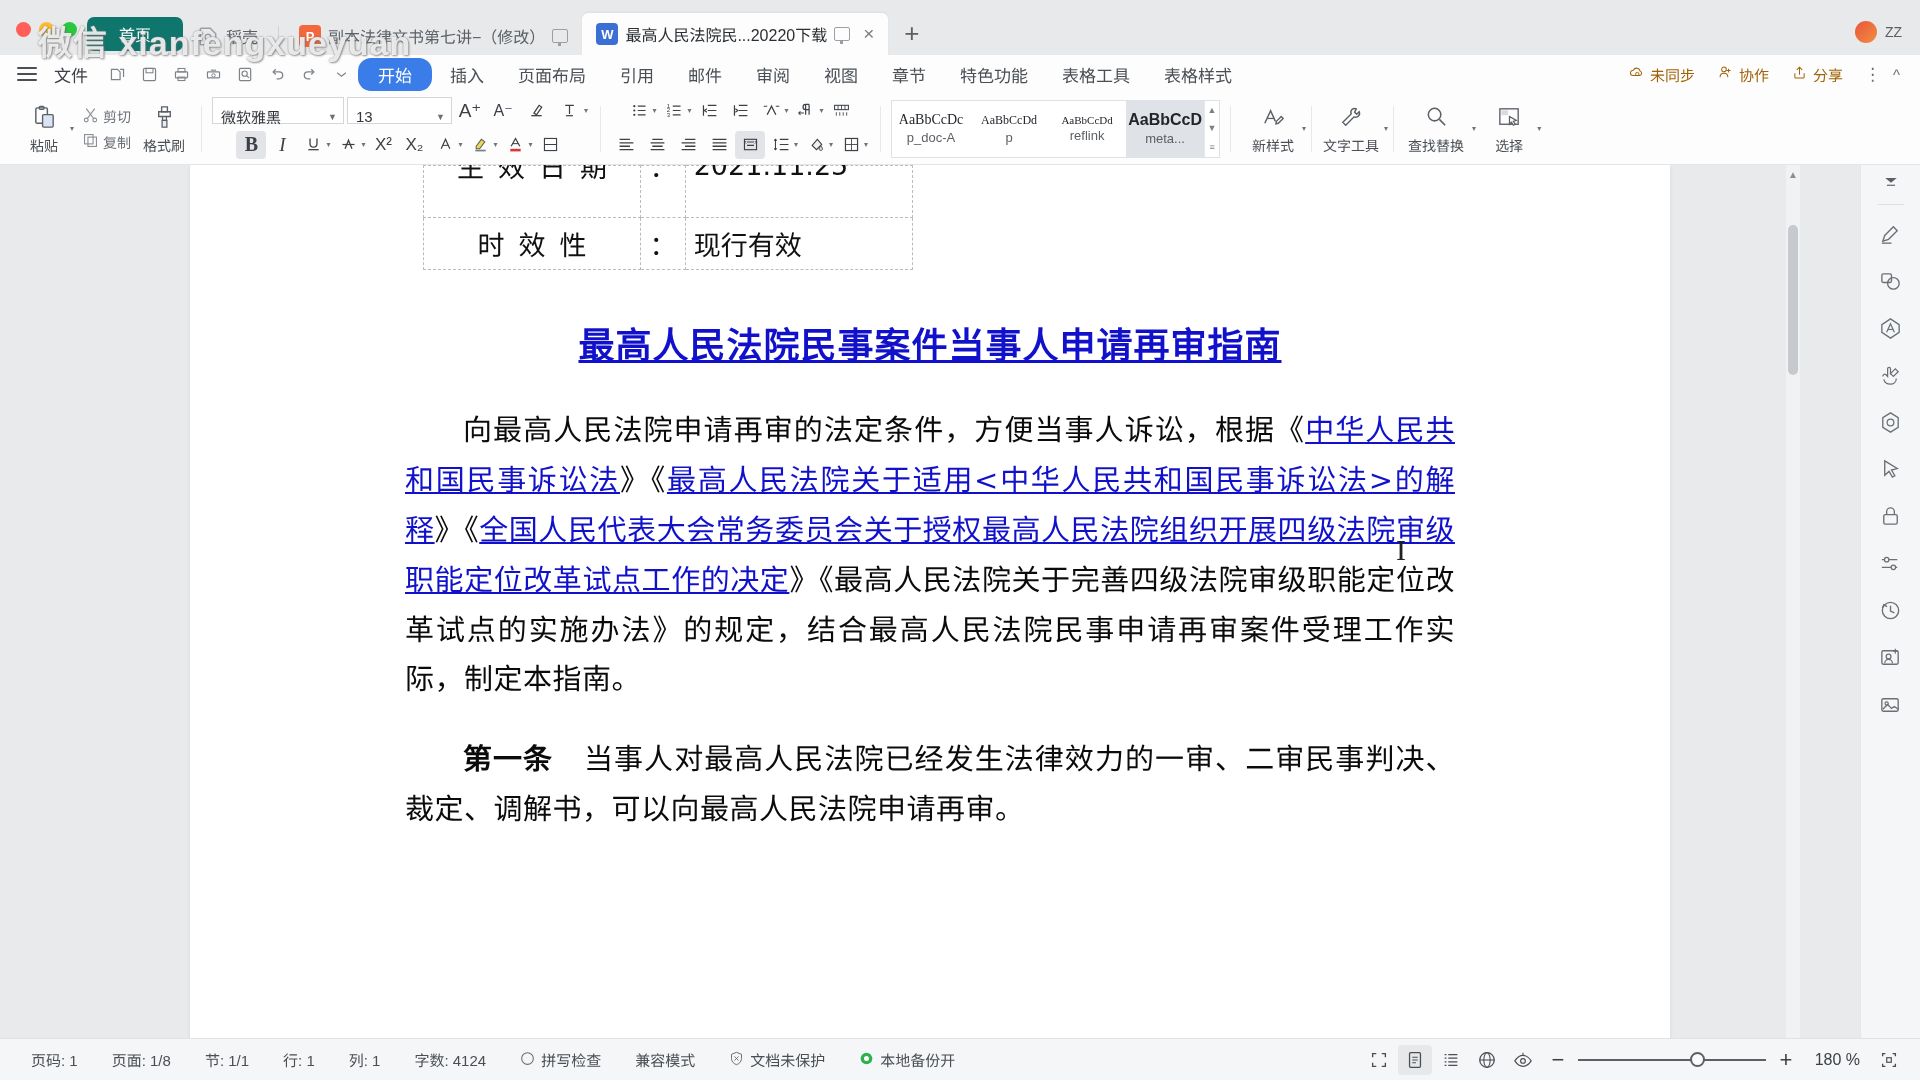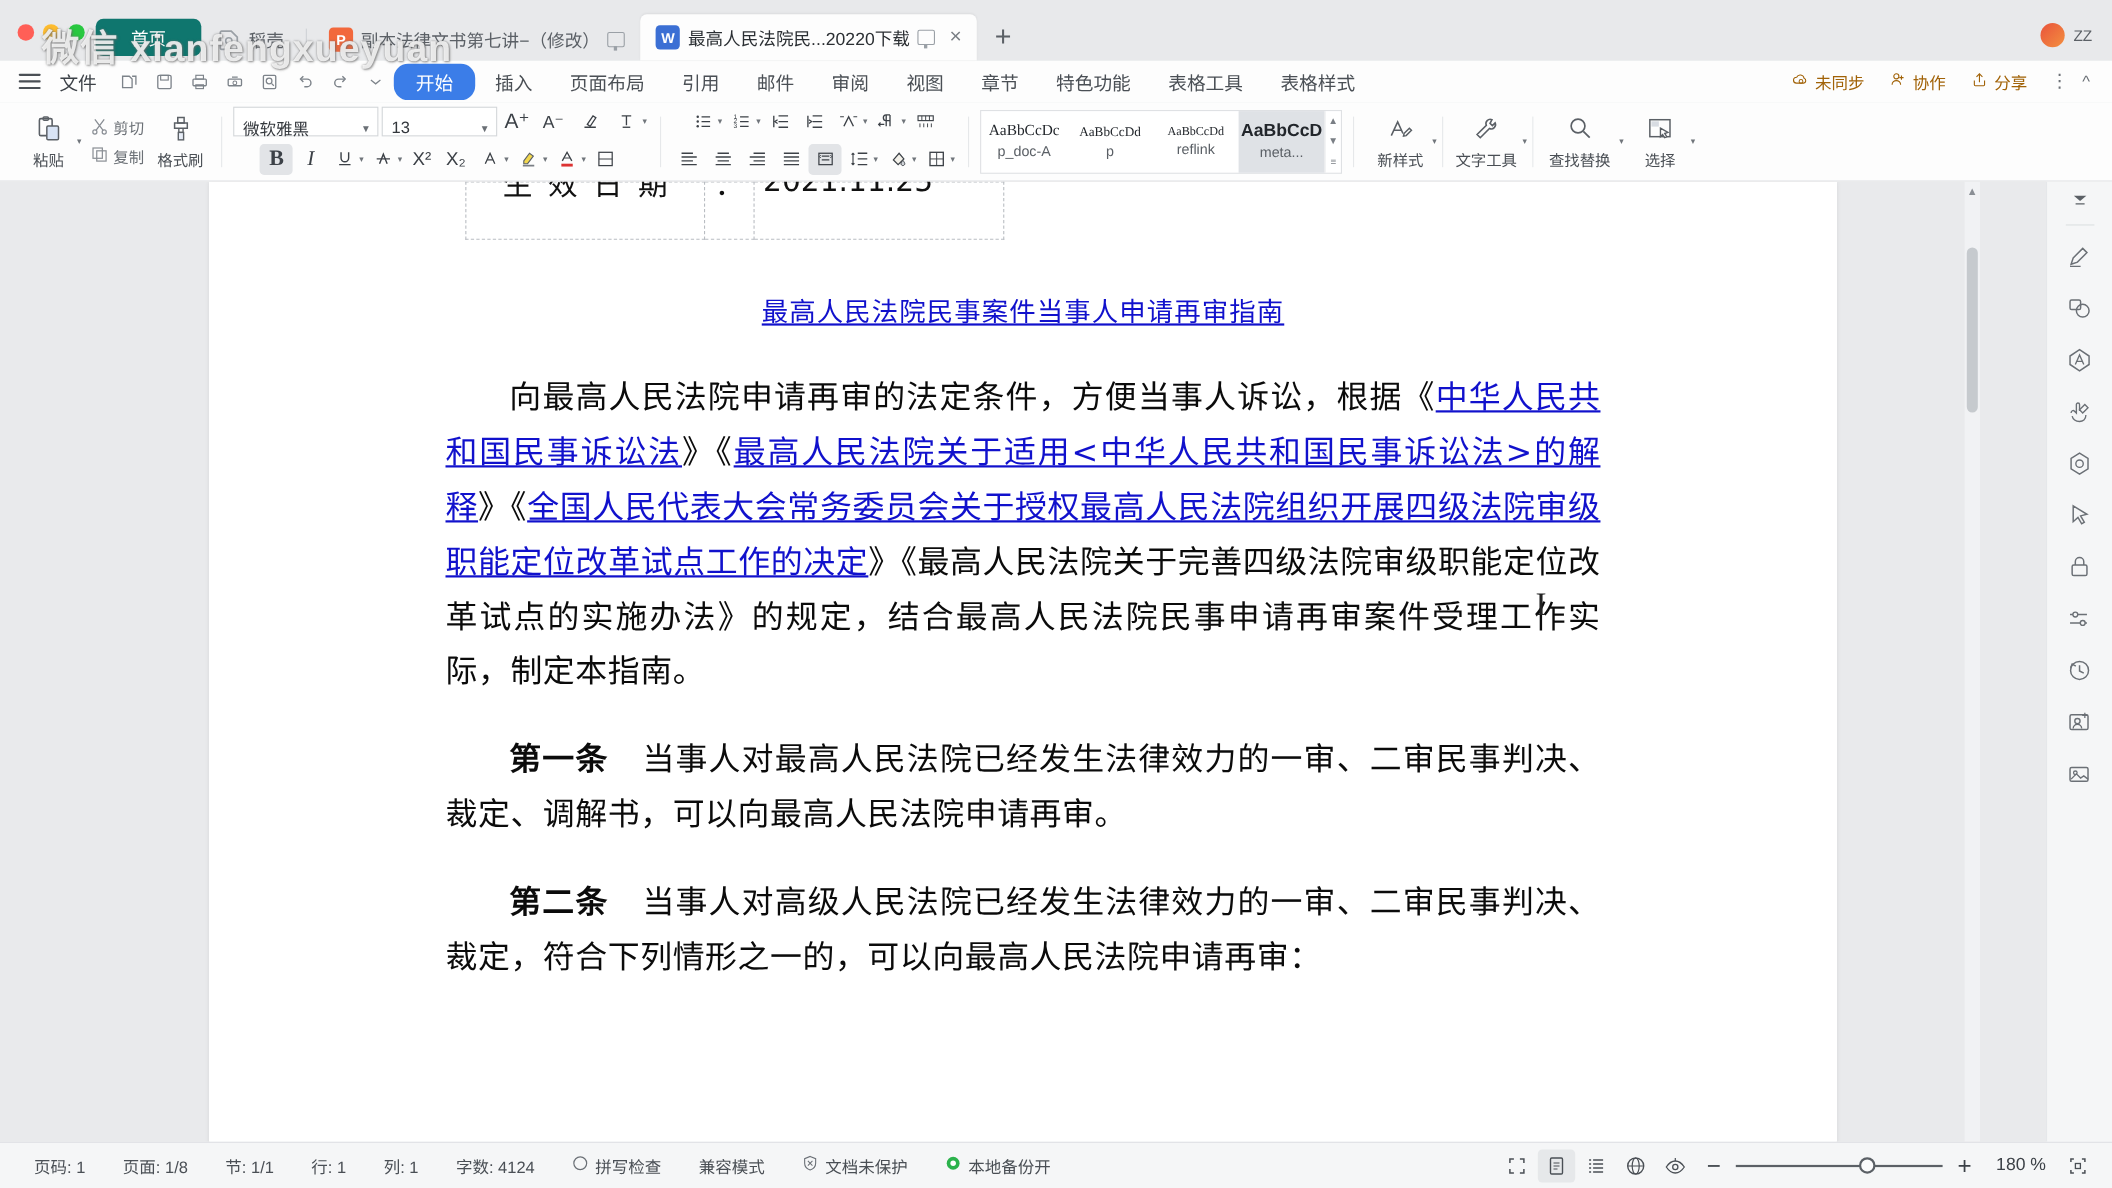--- a/index.html
+++ b/index.html
@@ -132,21 +132,21 @@
   table.meta td {
     border: 1px dashed #b9bdc2; height: 52px; font-size: 27px; color:#111; padding: 0 8px;
   }
   td.lbl { width: 215px; letter-spacing: 14px; text-align: center; text-indent: 14px;}
   td.col { width: 42px; text-align: center; }
   td.val { width: 225px; }
   .cliprow { height: 26px; overflow:hidden; }
   .cliprow td { height: 52px; position: relative; top: -26px; }
 
   h1.doctitle {
-    text-align: center; font-size: 24px; font-weight: normal; color: #1111cc;
+    text-align: center; font-size: 36px; font-weight: bold; color: #1111cc;
     text-decoration: underline; margin: 46px 0 38px 0; letter-spacing: 1px;
   }
   p.body {
     font-size: 29px; line-height: 1.72; text-align: justify; margin: 0 0 4px 0;
     text-indent: 58px; letter-spacing: .5px;
   }
   a.lnk { color: #1111cc; text-decoration: underline; }
   .bold { font-weight: bold; }
   .ibeam { position:absolute; left: 1396px; top: 370px; color:#222; font-size: 30px; line-height:1; font-family:"Liberation Serif",serif;}
 
@@ -649,37 +649,39 @@
       <div class="page">
         <div class="doc">
 
           <table class="meta">
             <tbody>
                 <tr class="cliprow">
               <td class="lbl">生效日期</td>
               <td class="col">：</td>
               <td class="val">2021.11.25</td>
             </tr>
+            <tr>
+              <td class="lbl">时效性</td>
+              <td class="col">：</td>
+              <td class="val">现行有效</td>
+            </tr>
           </tbody>
             </table>
 
           <h1 class="doctitle">最高人民法院民事案件当事人申请再审指南</h1>
 
           <p class="body">
             <span>向最高人民法院申请再审的法定条件，方便当事人诉讼，根据《</span><a class="lnk" href="#">中华人民共和国民事诉讼法</a><span>》《</span><a class="lnk" href="#">最高人民法院关于适用&lt;中华人民共和国民事诉讼法&gt;的解释</a><span>》《</span><a class="lnk" href="#">全国人民代表大会常务委员会关于授权最高人民法院组织开展四级法院审级职能定位改革试点工作的决定</a><span>》《最高人民法院关于完善四级法院审级职能定位改革试点的实施办法》的规定，结合最高人民法院民事申请再审案件受理工作实际，制定本指南。</span>
           </p>
 
 
           <p class="body" style="margin-top:30px;">
             <span class="bold">第一条</span>&nbsp;&nbsp;&nbsp;<span>当事人对最高人民法院已经发生法律效力的一审、二审民事判决、裁定、调解书，可以向最高人民法院申请再审。</span>
           </p>
 
-          <p class="body" style="margin-top:30px;">
-            <span class="bold">第二条</span>&nbsp;&nbsp;&nbsp;<span>当事人对高级人民法院已经发生法律效力的一审、二审民事判决、裁定，符合下列情形之一的，可以向最高人民法院申请再审：</span>
-          </p>
 
         </div>
       </div>
 
       <span class="ibeam">I</span>
 
       <div class="vscroll">
         <span class="scroll-up">▲</span>
         <div class="vthumb"></div>
       </div>

